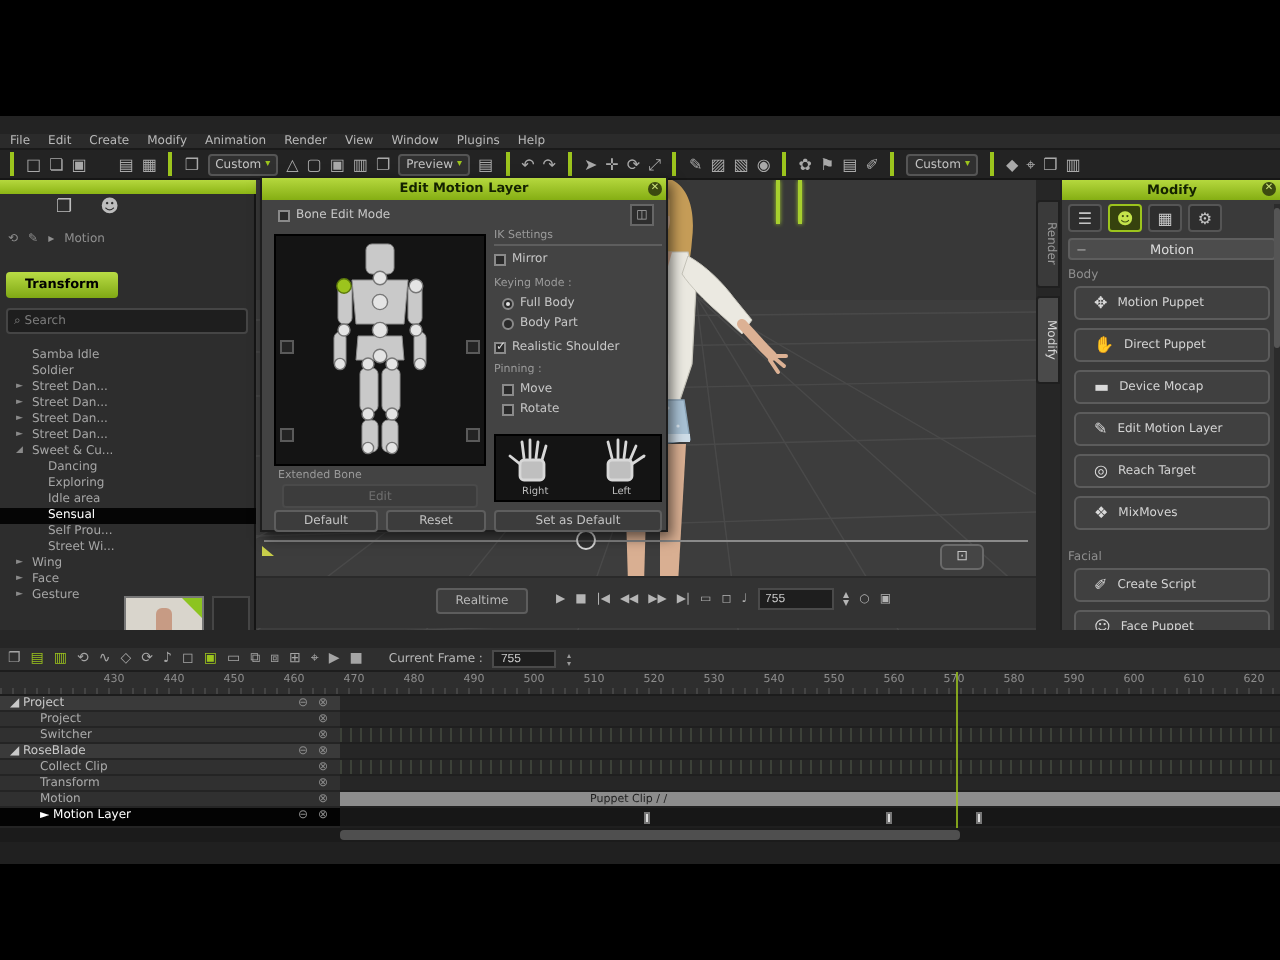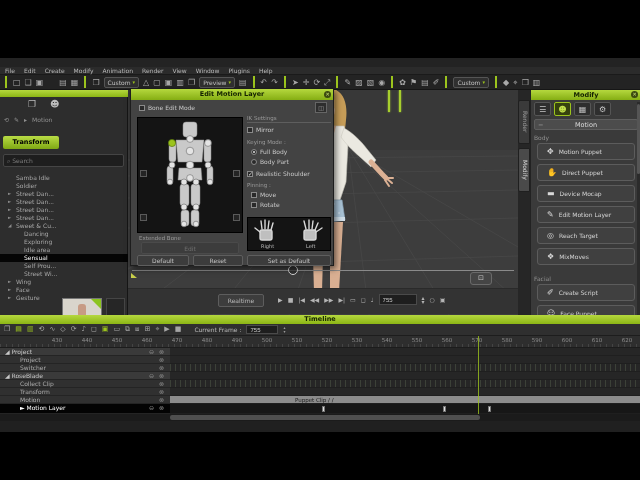--- a/index.html
+++ b/index.html
@@ -550,21 +550,20 @@
               <span class="lb">Face Puppet</span>
             </div>
           </div>
         <div class="rp-scroll">
             <div class="th"></div>
           </div>
       </div>
     </div>
 
     <div class="timeline">
-      <div class="tl-green">Timeline</div>
       <div class="tl-toolbar">
           <span class="tl-ic">❐</span>
           <span class="tl-ic green">▤</span>
           <span class="tl-ic green">▥</span>
           <span class="tl-ic">⟲</span>
           <span class="tl-ic">∿</span>
           <span class="tl-ic">◇</span>
           <span class="tl-ic">⟳</span>
           <span class="tl-ic">♪</span>
           <span class="tl-ic">◻</span>

